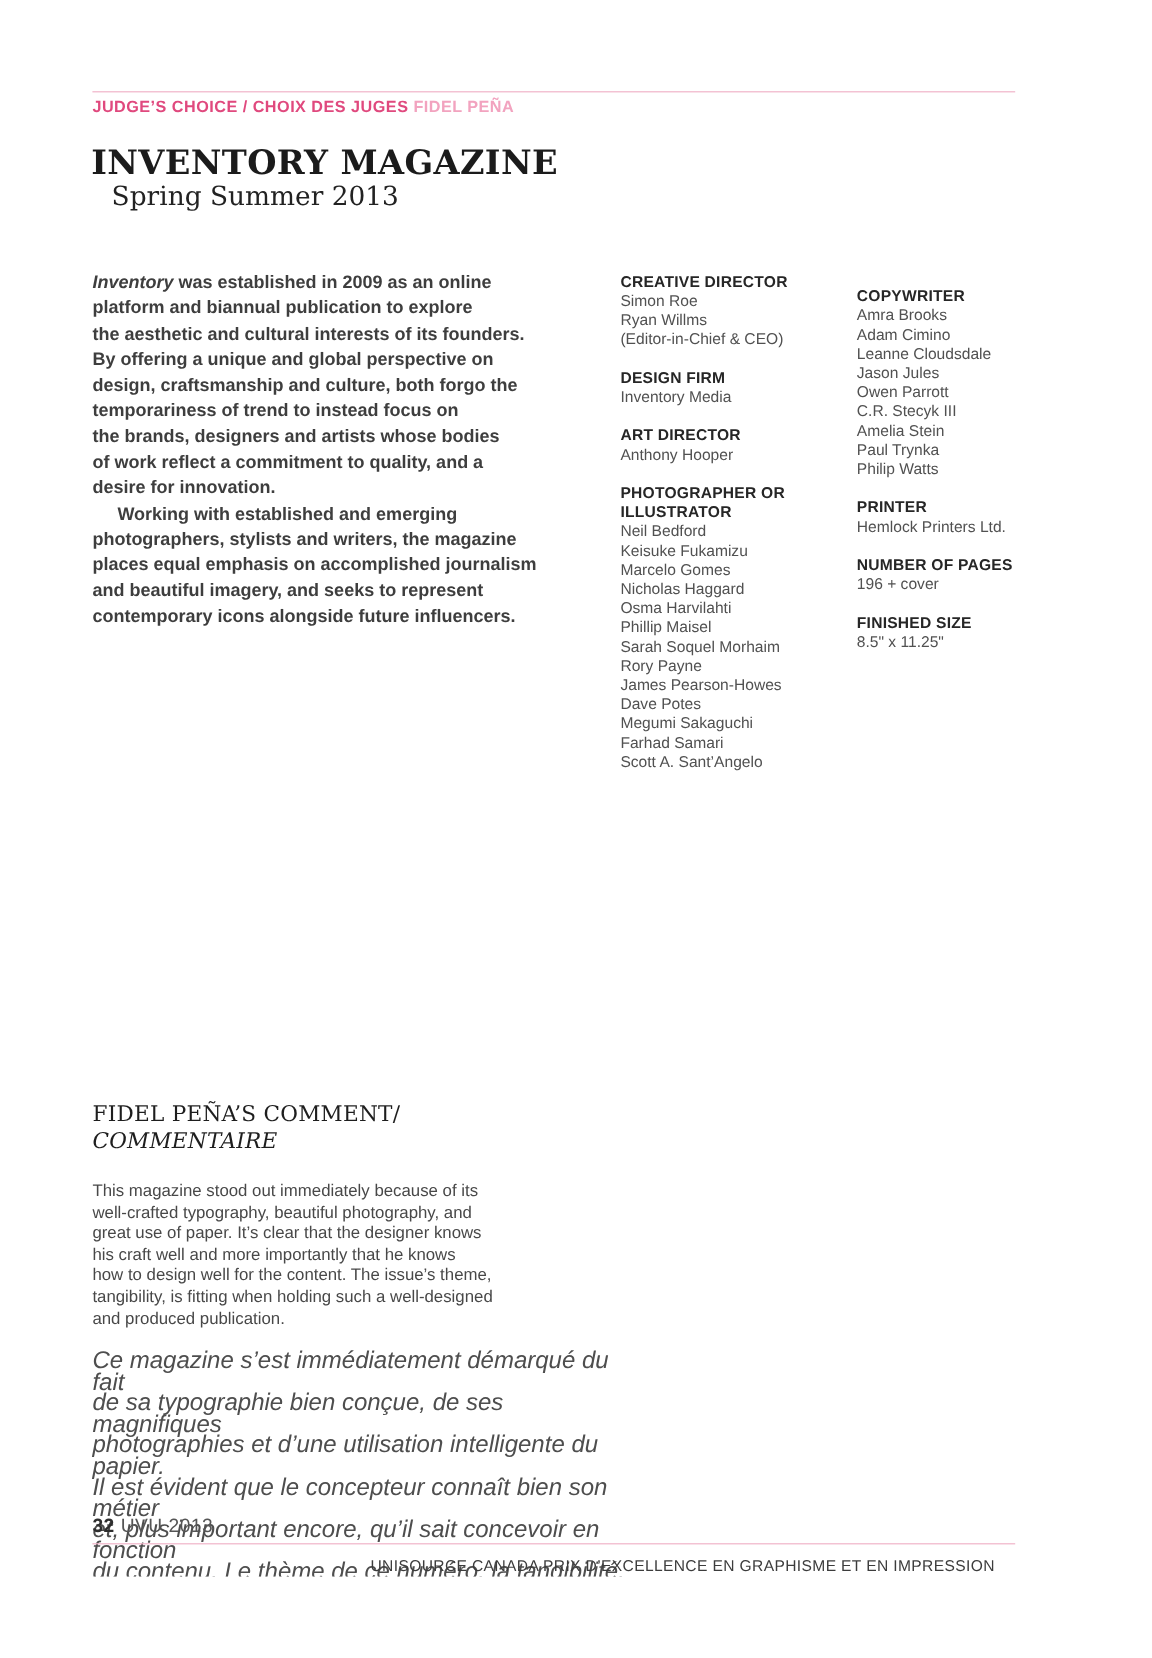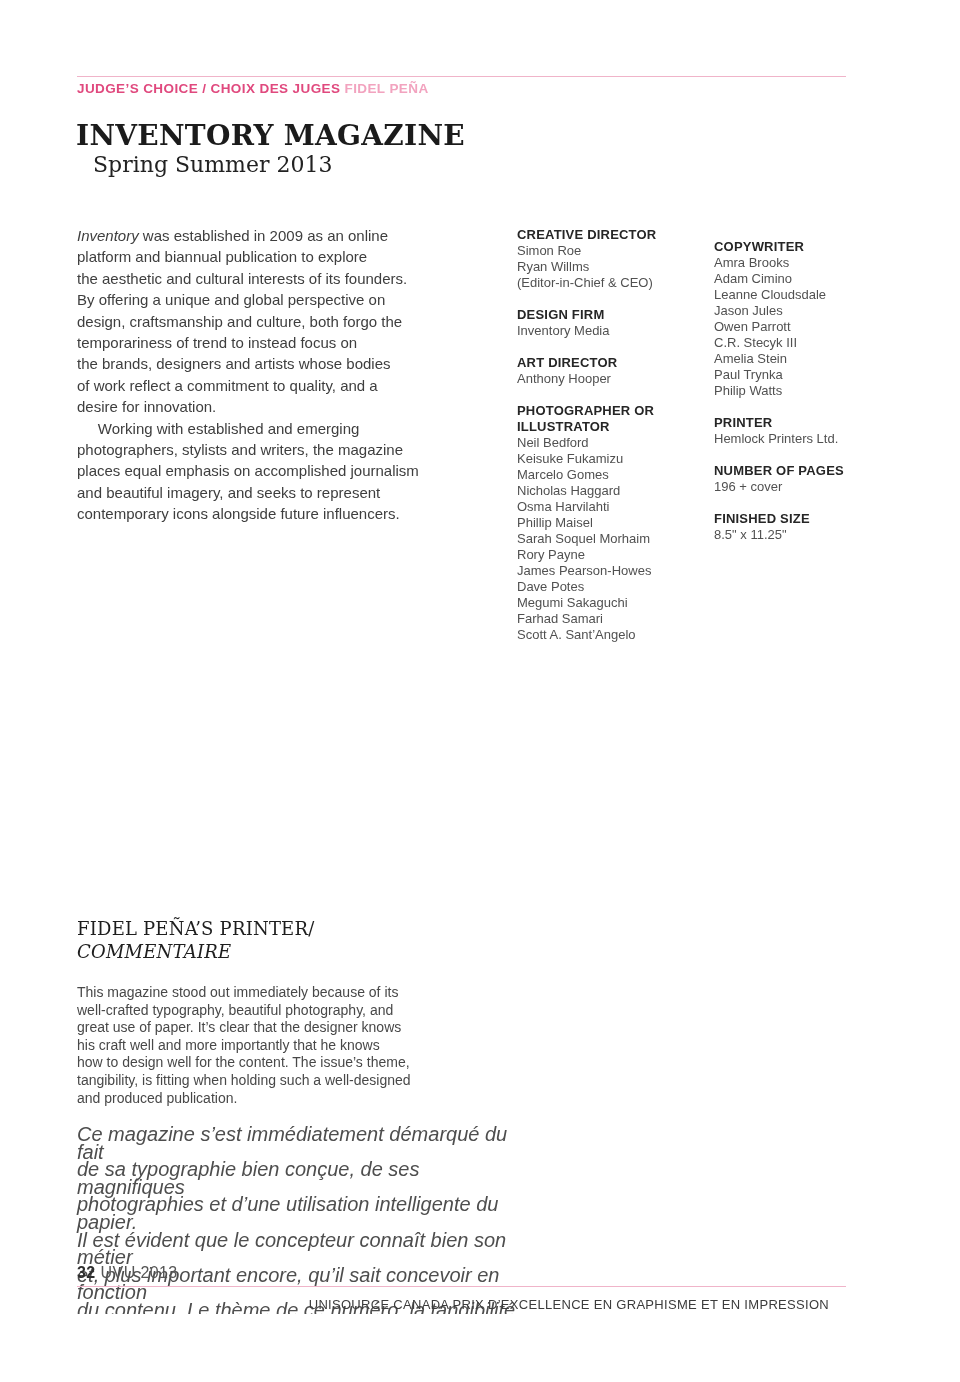--- a/index.html
+++ b/index.html
@@ -61,20 +61,21 @@
 
   .body-text {
     position: absolute;
     left: 77px;
     top: 225px;
     width: 420px;
     font-size: 15px;
     line-height: 21.4px;
     color: #3e3e3e;
     white-space: pre-wrap;
+    font-weight: bold;
   }
   .body-text .lead-italic { font-style: italic; }
 
   .credits-col {
     position: absolute;
     top: 227px;
     font-size: 13px;
     line-height: 16px;
   }
   .credits-col-1 { left: 517px; width: 195px; }
@@ -232,21 +233,21 @@
       <div class="credit-heading">NUMBER OF PAGES</div>
       <div class="credit-lines">196 + cover</div>
     </div>
     <div class="credit-block">
       <div class="credit-heading">FINISHED SIZE</div>
       <div class="credit-lines">8.5" x 11.25"</div>
     </div>
   </div>
 
   <div class="comment-heading">
-    <div>FIDEL PEÑA’S PRINTER/</div>
+    <div>FIDEL PEÑA’S COMMENT/</div>
     <div class="fr">COMMENTAIRE</div>
   </div>
 
   <div class="comment-en">This magazine stood out immediately because of its
 well-crafted typography, beautiful photography, and
 great use of paper. It’s clear that the designer knows
 his craft well and more importantly that he knows
 how to design well for the content. The issue’s theme,
 tangibility, is fitting when holding such a well-designed
 and produced publication.</div>

